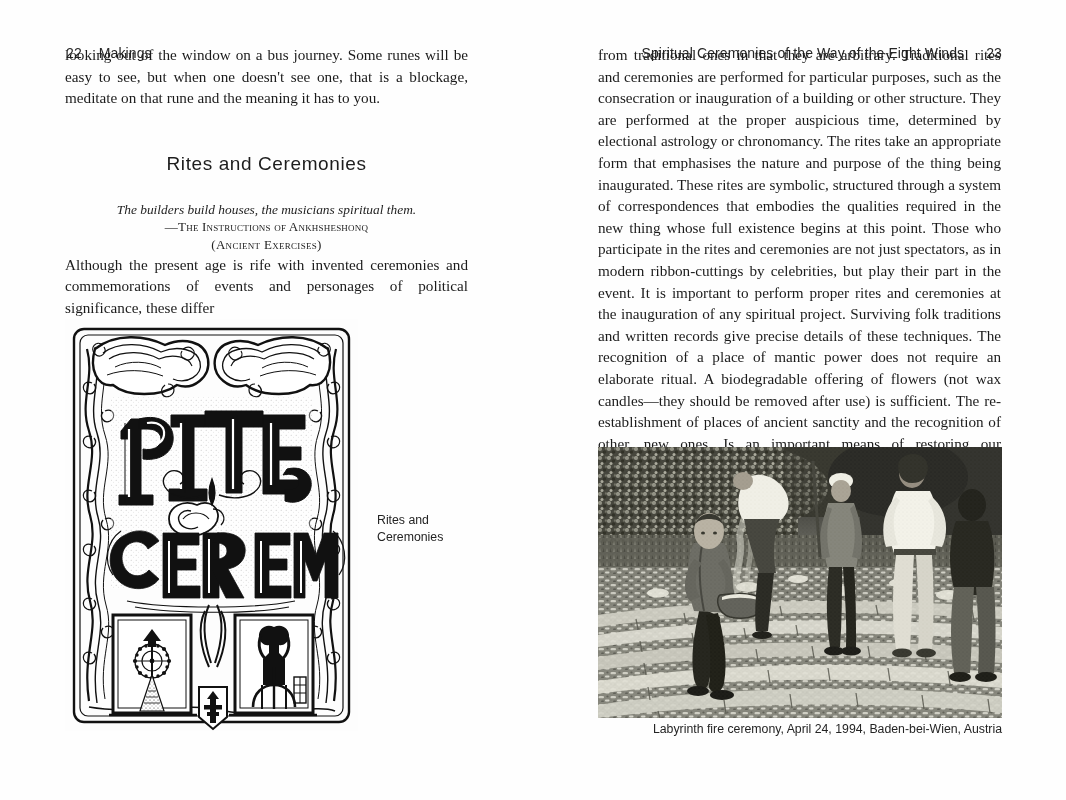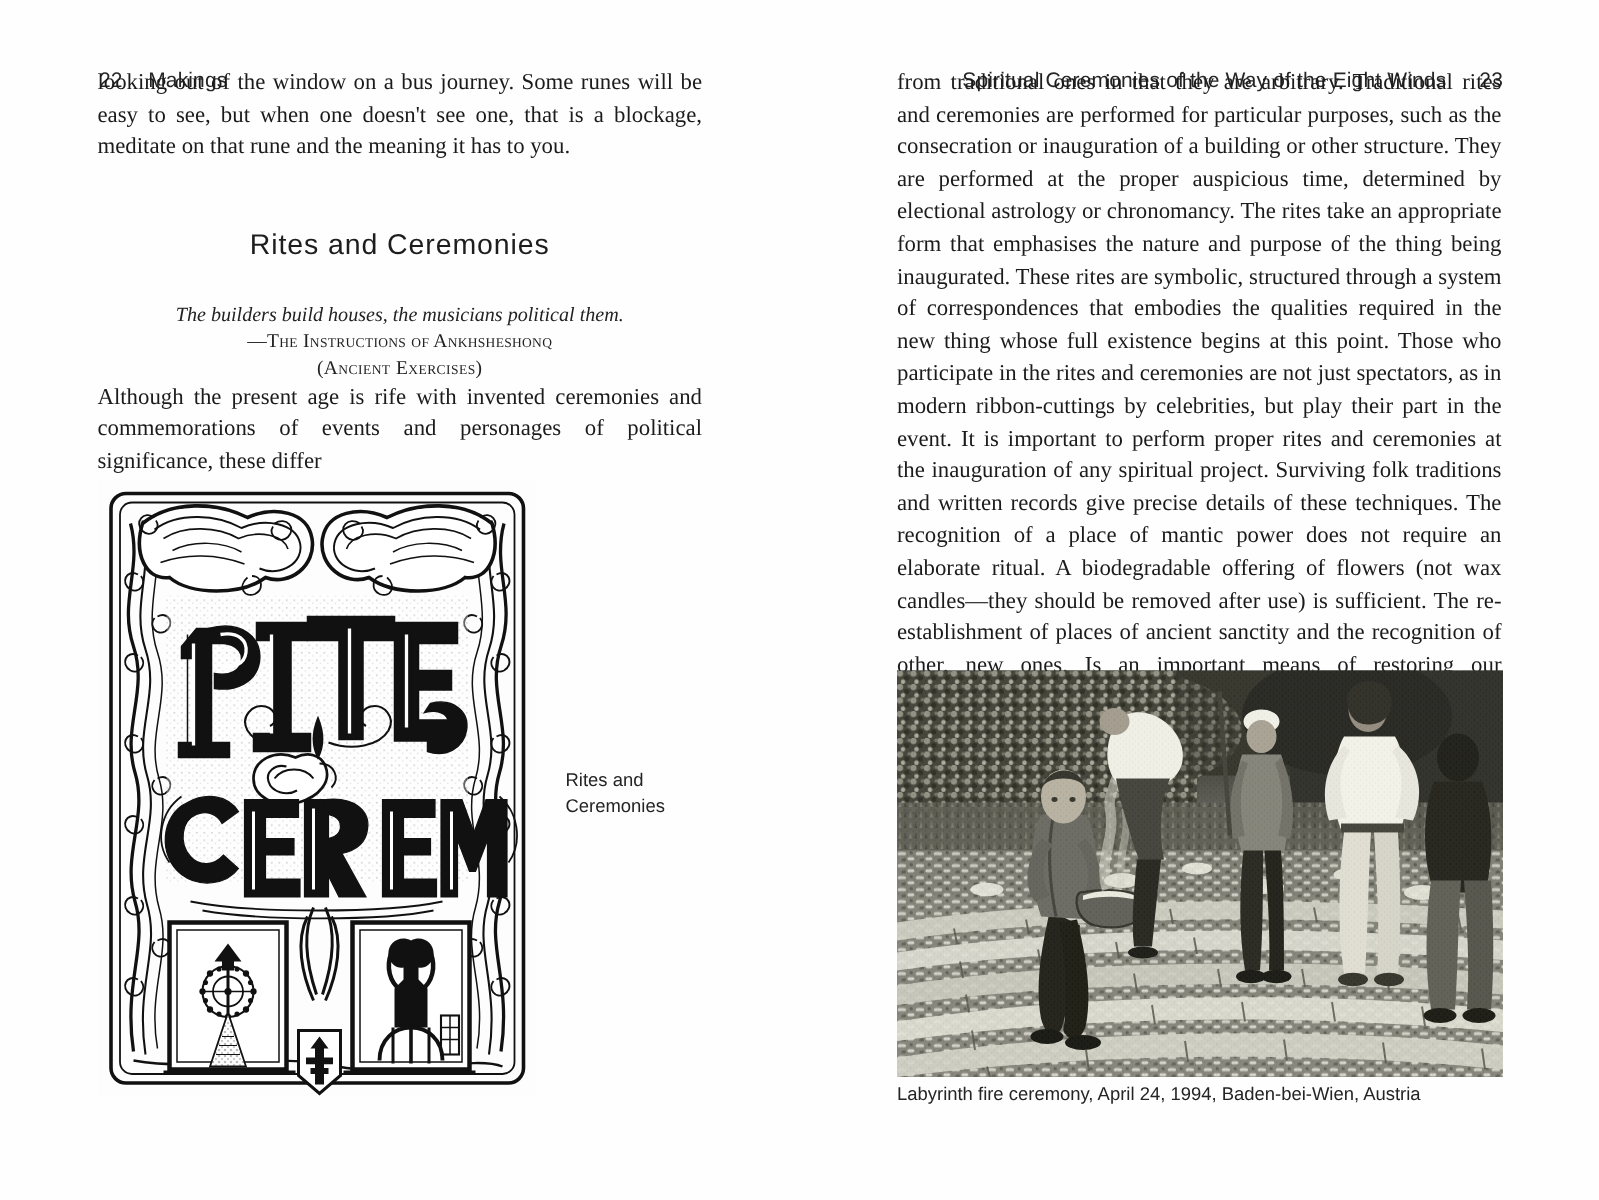--- a/index.html
+++ b/index.html
@@ -125,21 +125,21 @@
     height: 271px;
     overflow: hidden;
     background: #222;
   }
   .photo { display: block; width: 100%; height: 100%; }
   .photo-caption {
     position: absolute;
     left: 598px;
     top: 721px;
     width: 404px;
-    text-align: left;
+    text-align: right;
     font-family: "Liberation Sans", sans-serif;
     font-size: 12.3px;
     line-height: 16px;
     color: #242424;
   }
 </style>
 </head>
 <body>
 
 <div class="spread">
@@ -152,21 +152,21 @@
     <span>Spiritual Ceremonies of the Way of the Eight Winds</span><span class="folio">23</span>
   </div>
 
   <div class="col col-left">
 
     <p class="body">looking out of the window on a bus journey. Some runes will be easy to see, but when one doesn't see one, that is a blockage, meditate on that rune and the meaning it has to you.</p>
 
     <h2 class="sec-head">Rites and Ceremonies</h2>
 
     <div class="epigraph">
-      <div class="epi-line1">The builders build houses, the musicians political them.</div>
+      <div class="epi-line1">The builders build houses, the musicians spiritual them.</div>
       <div class="epi-attrib">—The Instructions of Ankhsheshonq</div>
       <div class="epi-source">(Ancient Exercises)</div>
     </div>
 
     <p class="body after-epi">Although the present age is rife with invented ceremonies and commemorations of events and personages of political significance, these differ</p>
   </div>
 
   <div class="illus-wrap">
     <svg class="illus" viewBox="0 0 293 412" preserveAspectRatio="none">
       <defs>

